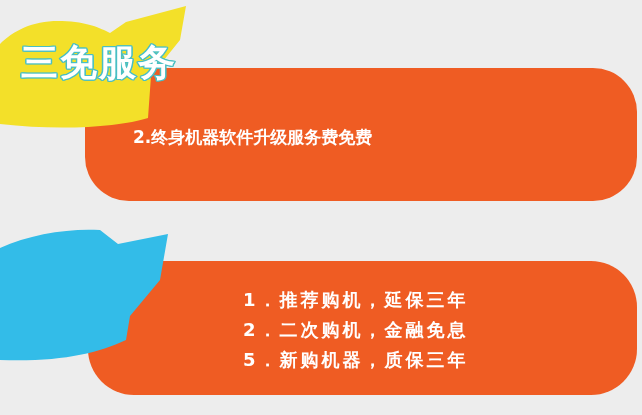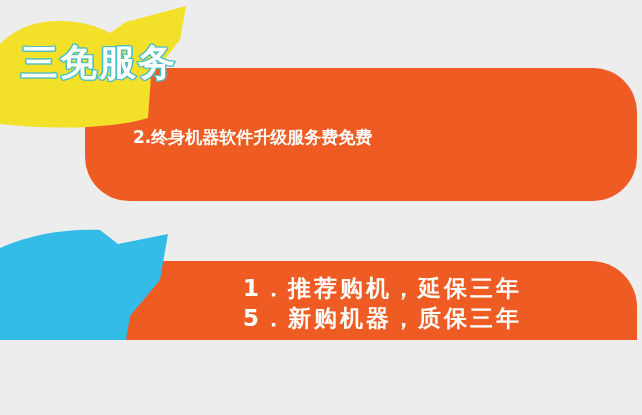--- a/index.html
+++ b/index.html
@@ -9,21 +9,21 @@
   body {
     width: 642px;
     height: 415px;
     background: #ededed;
     font-family: "Liberation Sans", "DejaVu Sans", sans-serif;
     overflow: hidden;
   }
   #poster {
     position: relative;
     width: 642px;
-    height: 340px;
+    height: 415px;
     background: #ededed;
     overflow: hidden;
   }
 
   
   .panel {
     position: absolute;
     background: #ef5c23;
   }
   #panel-top {
@@ -95,22 +95,22 @@
   #lines-top {
     left: 121px;
     top: 122px;
     font-size: 17px;
     line-height: 31px;
   }
   #lines-top .line { white-space: nowrap; }
 
   #lines-bottom {
     left: 231px;
-    top: 273px;
-    font-size: 23px;
+    top: 285px;
+    font-size: 18px;
     line-height: 30px;
     letter-spacing: 3px;
   }
   #lines-bottom .line { white-space: nowrap; }
 </style>
 </head>
 <body>
 
 <div id="poster">
 
@@ -132,16 +132,17 @@
 
   <svg id="ribbon-blue" class="ribbon" width="200" height="140" viewBox="0 0 200 140">
     <path d="M0 20 C 30 6, 70 0, 100 2 L 118 16 L 168 6
              L 160 52 L 130 88 L 126 112
              C 96 126, 60 134, 0 132 Z" fill="#33bce8"></path>
   </svg>
 
 
   <div id="lines-bottom" class="lines">
     <div class="line">1．推荐购机，延保三年</div>
+    <div class="line">2．二次购机，金融免息</div>
     <div class="line">5．新购机器，质保三年</div>
   </div>
 
 </div>
 
 </body></html>

